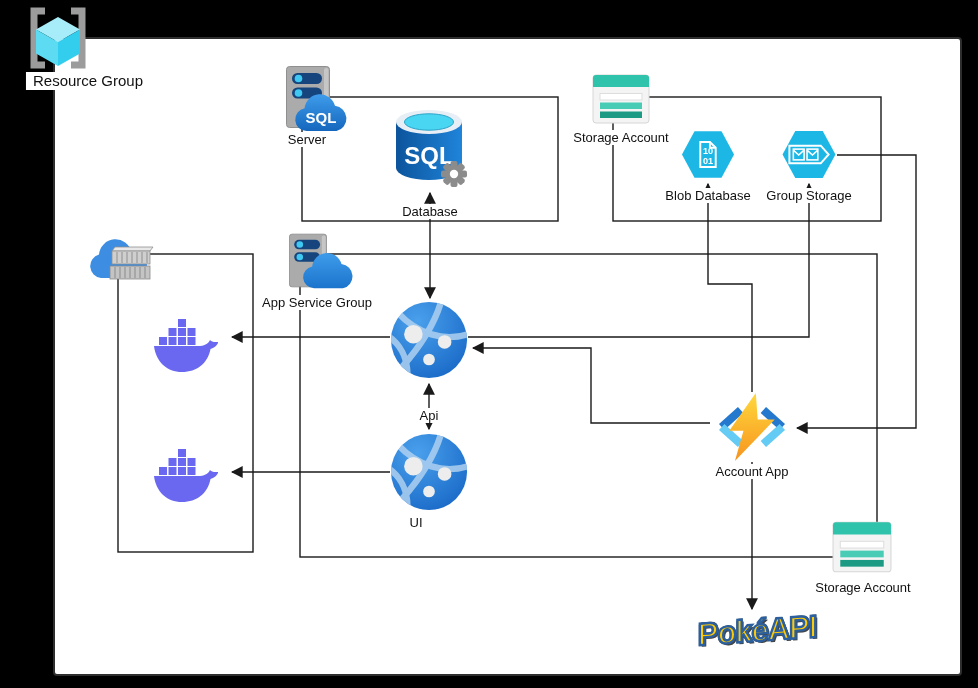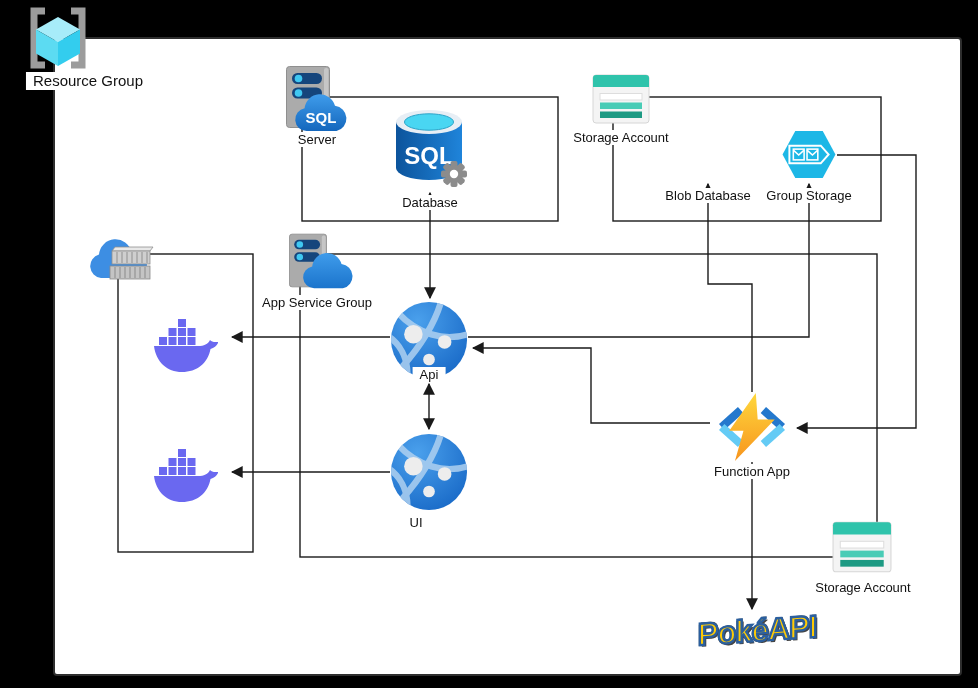--- a/index.html
+++ b/index.html
@@ -111,20 +111,31 @@
   <div class="node" style="left:592px;top:74px">
     <svg width="58" height="50" viewBox="0 0 58 50">
       <rect x="1" y="1" width="56" height="48" rx="3" fill="#f4f4f4" stroke="#d6d6d6"></rect>
       <path d="M1 13 V4 a3 3 0 0 1 3-3 h50 a3 3 0 0 1 3 3 v9 Z" fill="#2fc3ab"></path>
       <rect x="8" y="19.5" width="42" height="6.5" fill="#ffffff" stroke="#ddd"></rect>
       <rect x="8" y="28.5" width="42" height="6.5" fill="#49ccb6"></rect>
       <rect x="8" y="37.5" width="42" height="6.5" fill="#1d9a83"></rect>
     </svg>
   </div>
 
+  <div class="node" style="left:681px;top:130px">
+    <svg width="54" height="49" viewBox="0 0 56 50">
+      <polygon points="14,1 42,1 55,25 42,49 14,49 1,25" fill="#1db7e6"></polygon>
+      <g stroke="#fff" stroke-width="2" fill="none">
+        <path d="M20 12 h10 l6 6 v20 h-16 z"></path>
+        <path d="M30 12 v6 h6"></path>
+      </g>
+      <text x="28" y="25" text-anchor="middle" font-size="9.5" font-weight="bold" fill="#fff" font-family="Liberation Sans, sans-serif">10</text>
+      <text x="28" y="35" text-anchor="middle" font-size="9.5" font-weight="bold" fill="#fff" font-family="Liberation Sans, sans-serif">01</text>
+    </svg>
+  </div>
 
   <div class="node" style="left:781px;top:130px">
     <svg width="56" height="49" viewBox="0 0 56 50">
       <polygon points="14,1 42,1 55,25 42,49 14,49 1,25" fill="#1db7e6"></polygon>
       <g stroke="#fff" fill="none">
         <polygon points="8,16 40,16 48,25 40,34 8,34" stroke-width="2"></polygon>
         <rect x="12" y="19.5" width="11" height="11" stroke-width="1.6"></rect>
         <path d="M12 20.5 l5.5 5 l5.5 -5" stroke-width="1.6"></path>
         <rect x="26" y="19.5" width="11" height="11" stroke-width="1.6"></rect>
         <path d="M26 20.5 l5.5 5 l5.5 -5" stroke-width="1.6"></path>
@@ -273,24 +284,24 @@
       <path d="M1 13 V4 a3 3 0 0 1 3-3 h50 a3 3 0 0 1 3 3 v9 Z" fill="#2fc3ab"></path>
       <rect x="8" y="19.5" width="42" height="6.5" fill="#ffffff" stroke="#ddd"></rect>
       <rect x="8" y="28.5" width="42" height="6.5" fill="#49ccb6"></rect>
       <rect x="8" y="37.5" width="42" height="6.5" fill="#1d9a83"></rect>
     </svg>
   </div>
 
   <div class="pokeapi" style="left:757px;top:613px">PokéAPI</div>
 
   <div class="lbl big" style="left:88px;top:72px">Resource Group</div>
-  <div class="lbl" style="left:317px;top:132px">Server</div>
-  <div class="lbl" style="left:430px;top:195px">Database</div>
+  <div class="lbl" style="left:307px;top:132px">Server</div>
+  <div class="lbl" style="left:430px;top:204px">Database</div>
   <div class="lbl" style="left:621px;top:130px">Storage Account</div>
   <div class="lbl" style="left:708px;top:188px">Blob Database</div>
   <div class="lbl" style="left:809px;top:188px">Group Storage</div>
   <div class="lbl" style="left:317px;top:295px">App Service Group</div>
-  <div class="lbl" style="left:429px;top:367px">Api</div>
+  <div class="lbl" style="left:429px;top:408px">Api</div>
   <div class="lbl" style="left:416px;top:515px">UI</div>
-  <div class="lbl" style="left:752px;top:464px">Function App</div>
+  <div class="lbl" style="left:752px;top:464px">Account App</div>
   <div class="lbl" style="left:863px;top:580px">Storage Account</div>
 
 </div>
 
 </body></html>

